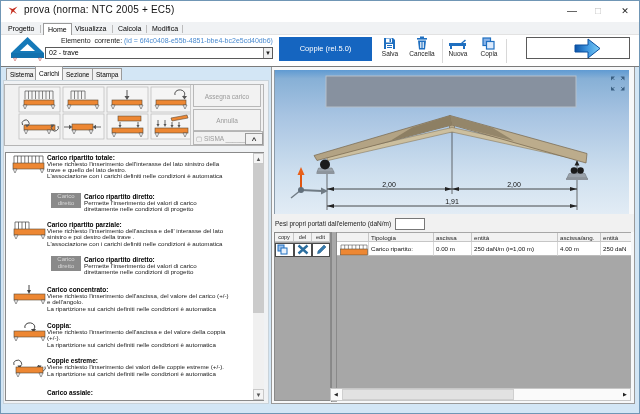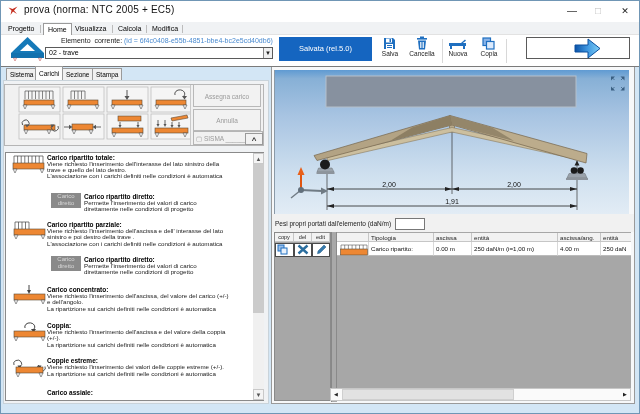--- a/index.html
+++ b/index.html
@@ -81,21 +81,21 @@
   <polygon points="17.5,1 34,17 1,17" fill="#1579b8"></polygon>
   <polygon points="17.5,8 25,15 10,15" fill="#fff"></polygon>
   <rect x="1" y="17" width="33" height="5" fill="#1271ae"></rect>
   <polygon points="3.5,22 6.5,22 5,25" fill="#fff" stroke="#b44" stroke-width="0.5"></polygon>
   <polygon points="28.5,22 31.5,22 30,25" fill="#fff" stroke="#b44" stroke-width="0.5"></polygon>
 </svg>
 <div class="abs tlabel" style="left:61px;top:37px">Elemento&nbsp; corrente:</div>
 <div class="abs tlabel" id="idtext" style="left:124px;top:37px">(id = 6f4c0408-e55b-4851-bbe4-bc2e5cd40db6)</div>
 <div class="abs" id="combo">02 - trave</div>
 <div class="abs" id="combo-arrow">▼</div>
-<div class="abs" id="salvata">Salvata (rel.5.0)</div>
+<div class="abs" id="salvata">Coppie (rel.5.0)</div>
 
 <svg class="abs" style="left:383px;top:37px" width="13" height="13" viewBox="0 0 13 13">
   <path d="M1 1 h9 l2 2 v9 h-11 z" fill="#1f6fc0"></path>
   <rect x="3" y="1.5" width="6" height="4" fill="#fff"></rect>
     <rect x="6.5" y="2" width="1.5" height="3" fill="#1f6fc0"></rect>
   <rect x="3" y="7" width="7" height="5" fill="#fff"></rect>
     <rect x="4" y="8" width="5" height="1" fill="#1f6fc0"></rect>
     <rect x="4" y="10" width="5" height="1" fill="#1f6fc0"></rect>
 </svg>
 <div class="ticon-label" style="left:376px;top:50px;width:28px">Salva</div>

